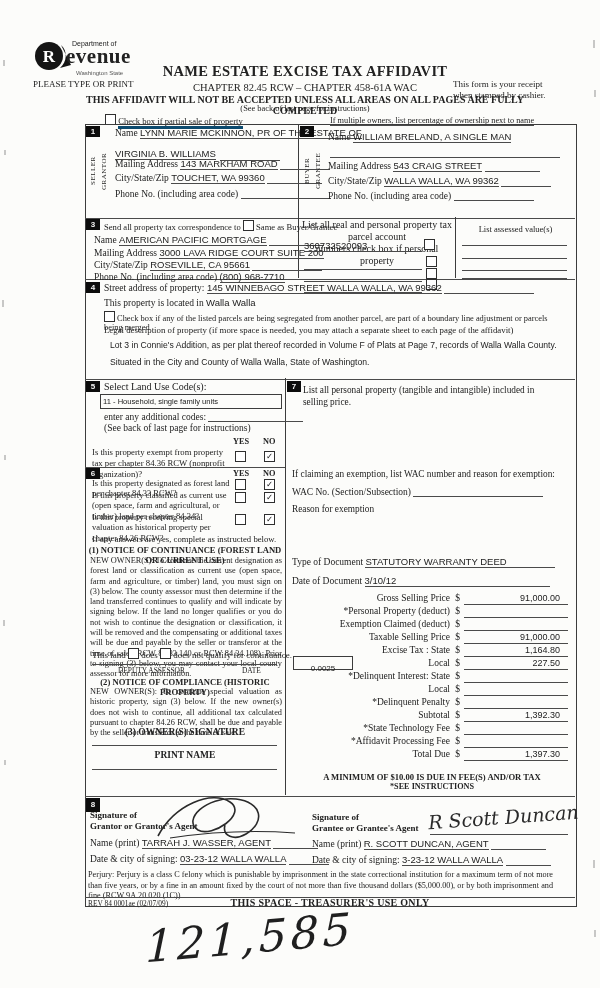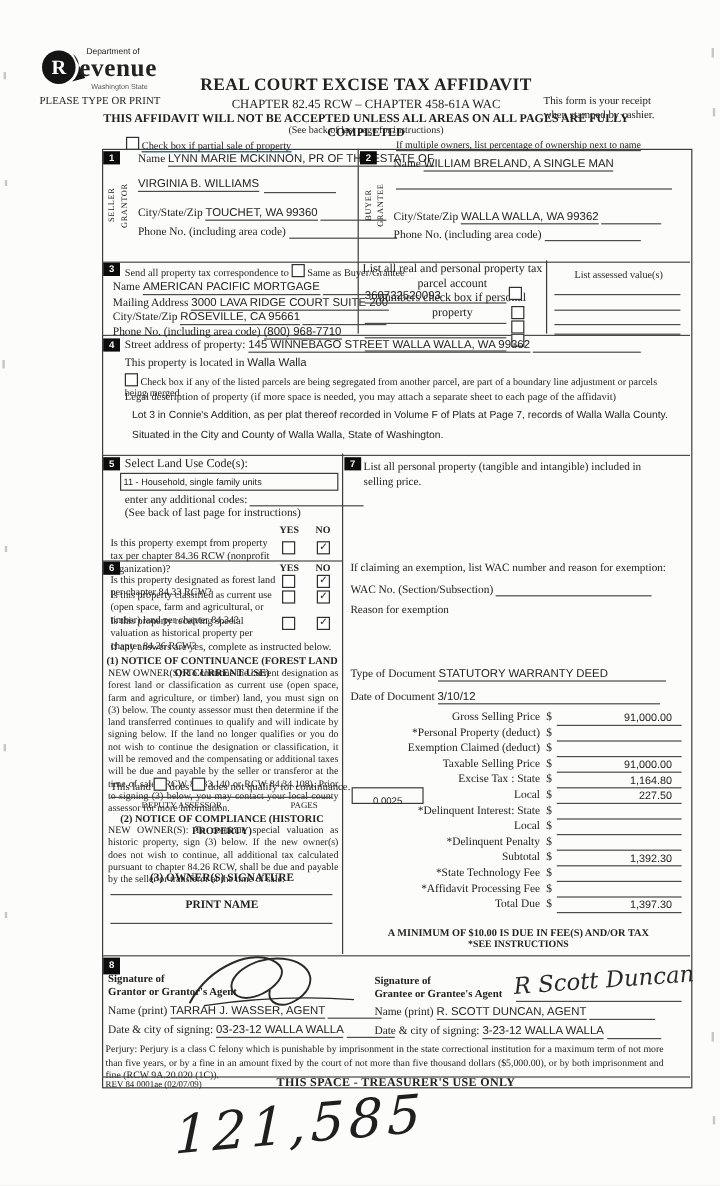--- a/index.html
+++ b/index.html
@@ -50,32 +50,32 @@
       <circle cx="17" cy="18" r="14" fill="#141414"></circle>
       <path d="M29,7 C36,13 35,24 28,30 L39,27 Z" fill="#141414"></path>
       <text x="17" y="24" text-anchor="middle" font-size="17" font-weight="bold" fill="#ffffff" font-family="Liberation Serif, serif">R</text>
     </svg>
     <div class="abs sans" style="left:40px;top:2px;font-size:7px">Department of</div>
     <div class="abs b" style="left:34px;top:6px;font-size:21px;letter-spacing:.5px">evenue</div>
     <div class="abs sans" style="left:44px;top:32px;font-size:6px;color:#555">Washington State</div>
   </div>
 
   <div class="abs" style="left:33px;top:79px;font-size:9px">PLEASE TYPE OR PRINT</div>
-  <div class="abs b ctr" style="left:150px;top:63px;width:310px;font-size:14.5px;letter-spacing:.3px">REAL COURT EXCISE TAX AFFIDAVIT</div>
+  <div class="abs b ctr" style="left:150px;top:63px;width:310px;font-size:14.5px;letter-spacing:.3px">NAME ESTATE EXCISE TAX AFFIDAVIT</div>
   <div class="abs ctr" style="left:150px;top:82px;width:310px;font-size:10.5px">CHAPTER 82.45 RCW – CHAPTER 458-61A WAC</div>
   <div class="abs b ctr" style="left:55px;top:94px;width:500px;font-size:10px">THIS AFFIDAVIT WILL NOT BE ACCEPTED UNLESS ALL AREAS ON ALL PAGES ARE FULLY COMPLETED</div>
   <div class="abs ctr" style="left:150px;top:104px;width:310px;font-size:8.4px">(See back of last page for instructions)</div>
   <div class="abs" style="left:453px;top:79px;width:125px;font-size:9px;line-height:1.25">
     <span>This form is your receipt</span><br>
     <span>when stamped by cashier.</span>
   </div>
 
   <div class="abs" style="left:105px;top:114px;font-size:8.6px">
     <span class="cb"></span>
-    <span style="border-bottom:1px solid #0c4a6e">Check box if partial sale of property</span>
+    <span style="border-bottom:3px solid #0c4a6e">Check box if partial sale of property</span>
   </div>
   <div class="abs" style="left:330px;top:116px;font-size:8.3px;border-bottom:1px solid #4a4a4a">If multiple owners, list percentage of ownership next to name</div>
 
   <div class="box" style="left:85px;top:124px;width:490px;height:781px"></div>
   <div class="lineb" style="left:85px;top:217px;width:490px"></div>
   <div class="lineb" style="left:85px;top:278px;width:490px"></div>
   <div class="lineb" style="left:85px;top:378px;width:490px"></div>
   <div class="abs" style="left:298px;top:124px;width:1px;height:93px;background:#3c3c3c"></div>
   <div class="abs" style="left:298px;top:217px;width:1px;height:61px;background:#3c3c3c"></div>
   <div class="abs" style="left:455px;top:217px;width:1px;height:61px;background:#3c3c3c"></div>
@@ -86,38 +86,48 @@
   <div class="vert" style="left:88px;top:140px;height:62px">SELLER
 GRANTOR</div>
   <div class="abs lbl" style="left:115px;top:127px">
     <span>Name</span>
     <span class="val">LYNN MARIE MCKINNON, PR OF THE ESTATE OF</span>
   </div>
   <div class="abs" style="left:115px;top:143px">
     <span class="val">VIRGINIA B. WILLIAMS</span>
     <span class="line" style="width:60px"></span>
   </div>
+  <div class="abs lbl" style="left:115px;top:158px">
+    <span>Mailing Address</span>
+    <span class="val">143 MARKHAM ROAD</span>
+    <span class="line" style="width:50px"></span>
+  </div>
   <div class="abs lbl" style="left:115px;top:172px">
     <span>City/State/Zip</span>
     <span class="val">TOUCHET, WA 99360</span>
     <span class="line" style="width:55px"></span>
   </div>
   <div class="abs lbl" style="left:115px;top:188px">
     <span>Phone No. (including area code)</span>
     <span class="line" style="width:90px"></span>
   </div>
 
   <div class="secnum" style="left:300px;top:126px">2</div>
   <div class="vert" style="left:302px;top:140px;height:62px">BUYER
 GRANTEE</div>
   <div class="abs lbl" style="left:328px;top:131px">
     <span>Name</span>
     <span class="val">WILLIAM BRELAND, A SINGLE MAN</span>
   </div>
   <div class="lineb" style="left:330px;top:156px;width:230px"></div>
+  <div class="abs lbl" style="left:328px;top:160px">
+    <span>Mailing Address</span>
+    <span class="val">543 CRAIG STREET</span>
+    <span class="line" style="width:55px"></span>
+  </div>
   <div class="abs lbl" style="left:328px;top:175px">
     <span>City/State/Zip</span>
     <span class="val">WALLA WALLA, WA 99362</span>
     <span class="line" style="width:50px"></span>
   </div>
   <div class="abs lbl" style="left:328px;top:190px">
     <span>Phone No. (including area code)</span>
     <span class="line" style="width:80px"></span>
   </div>
 
@@ -233,21 +243,21 @@
   <div class="abs" style="left:92px;top:648px;font-size:9px">
     <span>This land</span>
     <span class="cb"></span>
     <span>does</span>
     <span class="cb"></span>
     <span>does not</span>
     <span>qualify for continuance.</span>
   </div>
   <div class="lineb" style="left:92px;top:663px;width:185px"></div>
   <div class="abs" style="left:118px;top:666px;font-size:7.4px">DEPUTY ASSESSOR</div>
-  <div class="abs" style="left:242px;top:666px;font-size:7.4px">PAGES</div>
+  <div class="abs" style="left:242px;top:666px;font-size:7.4px">DATE</div>
 
   <div class="abs b ctr" style="left:88px;top:677px;width:194px;font-size:8.6px">(2) NOTICE OF COMPLIANCE (HISTORIC PROPERTY)</div>
   <div class="abs para" style="left:90px;top:687px;width:192px">NEW OWNER(S): To continue special valuation as historic property, sign (3) below. If the new owner(s) does not wish to continue, all additional tax calculated pursuant to chapter 84.26 RCW, shall be due and payable by the seller or transferor at the time of sale.</div>
   <div class="abs b ctr" style="left:88px;top:727px;width:194px;font-size:9.5px">(3)  OWNER(S) SIGNATURE</div>
   <div class="lineb" style="left:92px;top:744px;width:185px"></div>
   <div class="abs b ctr" style="left:88px;top:750px;width:194px;font-size:9.5px">PRINT NAME</div>
   <div class="lineb" style="left:92px;top:768px;width:185px"></div>
 
   <div class="secnum" style="left:287px;top:381px">7</div>
   <div class="abs" style="left:303px;top:384px;width:258px;font-size:9.3px;line-height:1.3">List all  personal property (tangible and intangible) included in selling price.</div>

